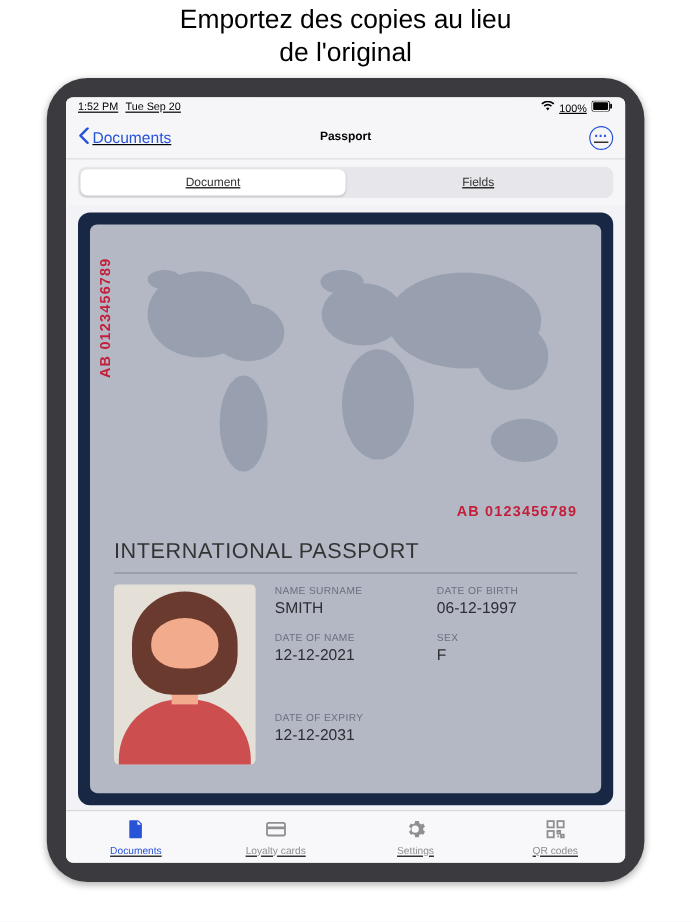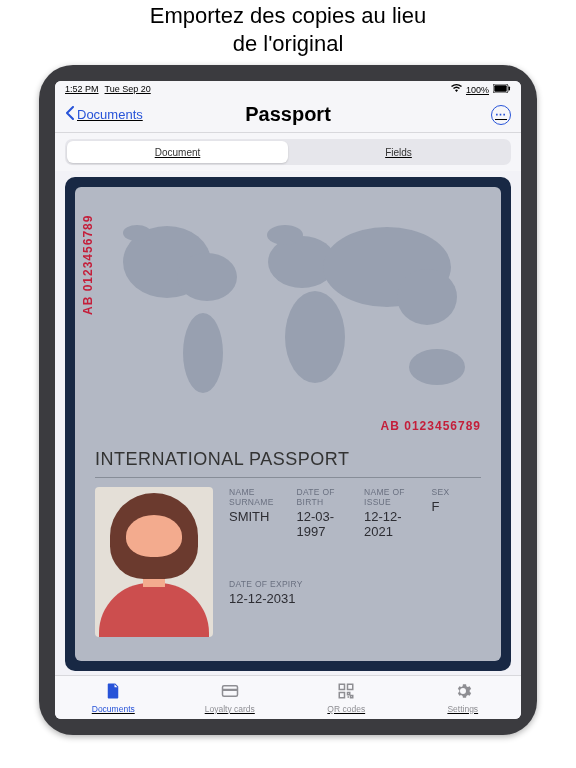--- a/index.html
+++ b/index.html
@@ -5,41 +5,41 @@
 * { margin:0; padding:0; box-sizing:border-box; font-family:-apple-system,BlinkMacSystemFont,"Segoe UI",Helvetica,Arial,sans-serif; }
 body { width:576px; height:768px; background:#fff; overflow:hidden; position:relative; }
 .heading { text-align:center; font-size:22px; font-weight:400; padding:2px 40px 8px; line-height:1.25; }
 .ipad-frame { margin:0 auto; width:498px; height:670px; background:#3b3b3f; border-radius:34px; padding:16px; position:relative; box-shadow:0 2px 6px rgba(0,0,0,.3);text-decoration:underline; }
 .ipad-screen { width:100%; height:100%; background:#f2f2f7; border-radius:6px; overflow:hidden; display:flex; flex-direction:column; position:relative; }
 .status-bar { height:16px; display:flex; align-items:center; justify-content:space-between; font-size:9px; padding:0 10px; background:#f6f6f9; }
 .status-left { display:flex; gap:6px; font-weight:500; }
 .status-right { display:flex; gap:4px; align-items:flex-end; }
 .nav-bar { height:36px; display:flex; align-items:center; justify-content:space-between; padding:0 10px; background:#f6f6f9; border-bottom:1px solid #d8d8dc; }
 .nav-back { display:flex; align-items:center; color:#2753d8; font-size:13px; gap:2px; }
-.nav-title { font-size:20px; font-weight:600; position:absolute; left:50%; transform:translateX(-50%); }
+.nav-title { font-size:10px; font-weight:600; position:absolute; left:50%; transform:translateX(-50%); }
 .nav-more { width:20px; height:20px; border:1.6px solid #2753d8; border-radius:50%; display:flex; align-items:center; justify-content:center; color:#2753d8; font-size:11px; font-weight:700; letter-spacing:1px; line-height:1; }
 .seg-wrap { padding:6px 10px; background:#f6f6f9;text-align:right; }
 .seg { display:flex; background:#e6e6eb; border-radius:7px; padding:2px; height:26px; }
 .seg-item { flex:1; display:flex; align-items:center; justify-content:center; font-size:10px; font-weight:500; border-radius:6px; color:#333; }
 .seg-item.active { background:#fff; box-shadow:0 1px 2px rgba(0,0,0,.15); }
 .content { flex:1; padding:6px 10px 4px; overflow:hidden; }
 .passport-outer { width:100%; height:100%; background:#182844; border-radius:10px; padding:10px; }
 .passport-inner { width:100%; height:100%; background:#b3b8c4; border-radius:6px; position:relative; overflow:hidden; }
 .serial-vert { position:absolute; left:6px; top:128px; color:#c41e3a; font-size:12px; font-weight:700; letter-spacing:1px; transform:rotate(-90deg); transform-origin:left top; white-space:nowrap; }
 .serial-h { position:absolute; right:20px; top:232px; color:#c41e3a; font-size:12px; font-weight:700; letter-spacing:1px; }
 .worldmap { position:absolute; top:20px; left:22px; right:14px; height:200px; opacity:.62; }
 .pp-title { position:absolute; top:262px; left:20px; font-size:18px; font-weight:400; color:#333; letter-spacing:.5px; }
 .hr { position:absolute; top:290px; left:20px; right:20px; height:1px; background:#878d98; }
 .pp-body { position:absolute; top:300px; left:20px; right:20px; display:flex; gap:16px; }
 .photo { width:118px; height:150px; background:#e4dfd7; border-radius:4px; position:relative; overflow:hidden; flex-shrink:0; }
 .photo .hair { position:absolute; width:88px; height:86px; background:#6b3a2e; border-radius:50% 50% 38% 38%; left:15px; top:6px; }
 .photo .hair::after{content:"";position:absolute;width:56px;height:42px;background:#f3ab8e;border-radius:50% 50% 44% 44%;left:16px;top:22px;}
 .photo .neck { position:absolute; width:22px; height:18px; background:#f3ab8e; left:48px; top:82px; }
 .photo .body { position:absolute; width:110px; height:80px; background:#cc4e4e; border-radius:50px 50px 0 0; left:4px; top:96px; }
-.fields { flex:1; display:grid; grid-template-columns:1fr 1fr 1fr 1fr; column-gap:18px; row-gap:12px; align-content:start; }
+.fields { flex:1; display:grid; grid-template-columns:1fr 1fr; column-gap:18px; row-gap:12px; align-content:start; }
 .fld-label { font-size:8.5px; color:#6a7080; font-weight:500; letter-spacing:.3px; }
 .fld-val { font-size:13px; color:#2d2d33; margin-top:2px; }
 .span2 { grid-column:span 2;margin-top:28px; }
 .tabbar { height:44px; background:#f8f8fb; border-top:1px solid #d8d8dc; display:flex; }
 .tab { flex:1; display:flex; flex-direction:column; align-items:center; justify-content:center; gap:2px; font-size:8.5px; color:#8e8e93; }
 .tab.active { color:#2753d8; }
 .tab svg { width:18px; height:18px; }
 </style>
 </head>
 <body>
@@ -121,24 +121,24 @@
               <div class="neck"></div>
               <div class="hair"></div>
             </div>
             <div class="fields">
               <div>
                 <div class="fld-label">NAME SURNAME</div>
                 <div class="fld-val">SMITH</div>
               </div>
               <div>
                 <div class="fld-label">DATE OF BIRTH</div>
-                <div class="fld-val">12-03-1997</div>
+                <div class="fld-val">06-12-1997</div>
               </div>
               <div>
-                <div class="fld-label">NAME OF ISSUE</div>
+                <div class="fld-label">DATE OF NAME</div>
                 <div class="fld-val">12-12-2021</div>
               </div>
               <div>
                 <div class="fld-label">SEX</div>
                 <div class="fld-val">F</div>
               </div>
               <div class="span2">
                 <div class="fld-label">DATE OF EXPIRY</div>
                 <div class="fld-val">12-12-2031</div>
               </div>
@@ -156,30 +156,30 @@
         <span>Documents</span>
       </div>
       <div class="tab">
         <span><svg viewBox="0 0 24 24">
               <rect x="2" y="5" width="20" height="14" rx="2" fill="none" stroke="currentColor" stroke-width="2"></rect>
               <rect x="2" y="9" width="20" height="3" fill="currentColor"></rect>
             </svg></span>
         <span>Loyalty cards</span>
       </div>
       <div class="tab">
+        <span><svg viewBox="0 0 24 24">
+              <path fill="currentColor" d="M12 8a4 4 0 1 0 0 8 4 4 0 0 0 0-8zm9 4a7 7 0 0 1-.1 1.2l2 1.6-2 3.4-2.4-.9a7 7 0 0 1-2 1.2l-.4 2.5H11.9l-.4-2.5a7 7 0 0 1-2-1.2l-2.4.9-2-3.4 2-1.6A7 7 0 0 1 7 12a7 7 0 0 1 .1-1.2l-2-1.6 2-3.4 2.4.9a7 7 0 0 1 2-1.2L11.9 3h4.2l.4 2.5a7 7 0 0 1 2 1.2l2.4-.9 2 3.4-2 1.6c.1.4.1.8.1 1.2z"></path>
+            </svg></span>
+        <span>Settings</span>
+      </div>
+      <div class="tab">
         <span><svg viewBox="0 0 24 24" fill="none" stroke="currentColor" stroke-width="2">
               <rect x="3" y="3" width="7" height="7"></rect>
               <rect x="14" y="3" width="7" height="7"></rect>
               <rect x="3" y="14" width="7" height="7"></rect>
               <path d="M14 14h3v3h-3zM18 18h3v3h-3zM14 20h2"></path>
             </svg></span>
         <span>QR codes</span>
       </div>
-      <div class="tab">
-        <span><svg viewBox="0 0 24 24">
-              <path fill="currentColor" d="M12 8a4 4 0 1 0 0 8 4 4 0 0 0 0-8zm9 4a7 7 0 0 1-.1 1.2l2 1.6-2 3.4-2.4-.9a7 7 0 0 1-2 1.2l-.4 2.5H11.9l-.4-2.5a7 7 0 0 1-2-1.2l-2.4.9-2-3.4 2-1.6A7 7 0 0 1 7 12a7 7 0 0 1 .1-1.2l-2-1.6 2-3.4 2.4.9a7 7 0 0 1 2-1.2L11.9 3h4.2l.4 2.5a7 7 0 0 1 2 1.2l2.4-.9 2 3.4-2 1.6c.1.4.1.8.1 1.2z"></path>
-            </svg></span>
-        <span>Settings</span>
-      </div>
     </div>
 
   </div>
 </div>
 
 </body></html>

